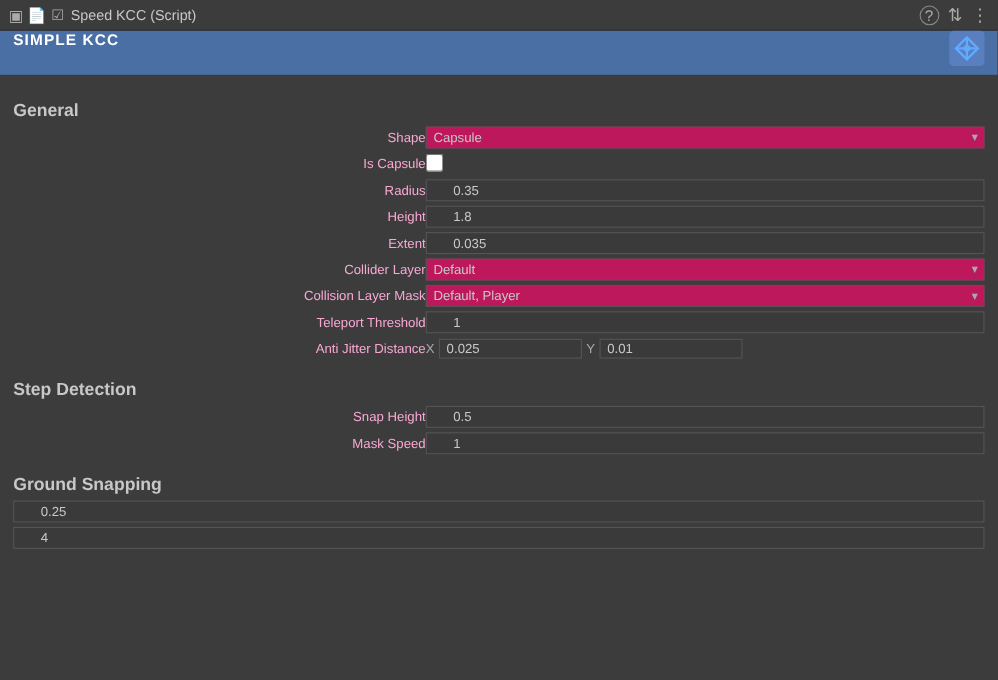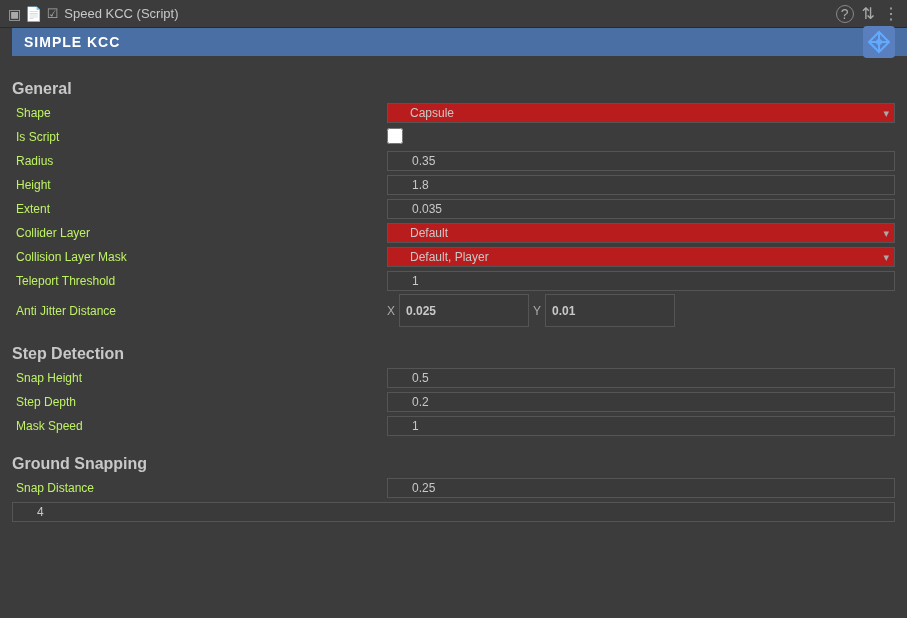--- a/index.html
+++ b/index.html
@@ -44,25 +44,24 @@
     }
     .title-bar-actions span {
       color: #aaa;
       font-size: 16px;
       cursor: pointer;
     }
 
     
     .component-header {
       display: flex;
-      align-items: center;
+      align-items: flex-start;
       background: #4a6fa5;
-      height: 28px;
+      height: 40px;
       padding: 0 12px;
-      margin-left: 12px;
     }
     .component-header-title {
       color: #ffffff;
       font-size: 14px;
       font-weight: bold;
       letter-spacing: 1px;
       flex: 1;
     }
     .component-header-icon {
       width: 32px;
@@ -95,47 +94,48 @@
     
     .prop-row {
       display: flex;
       align-items: center;
       min-height: 22px;
       margin-bottom: 2px;
     }
     .prop-label {
       width: 375px;
       flex-shrink: 0;
-      color: #bef264;
+      color: #f9a8d4;
       font-size: 12px;
       padding-left: 4px;
+      text-align: right;
     }
     .prop-value {
       flex: 1;
     }
 
     
     .field-input {
       background: #3a3a3a;
       border: 1px solid #555;
       color: #c8c8c8;
       font-size: 12px;
       height: 20px;
       padding: 0 24px;
       width: 100%;
     }
 
     
     .field-select {
-      background: #b91c1c;
+      background: #be185d;
       border: 1px solid #555;
       color: #c8c8c8;
       font-size: 12px;
       height: 20px;
-      padding: 0 22px;
+      padding: 0 6px;
       width: 100%;
       appearance: none;
       -webkit-appearance: none;
       cursor: pointer;
     }
     .select-wrapper {
       position: relative;
       width: 100%;
     }
     .select-wrapper::after {
@@ -167,24 +167,23 @@
     .xy-label {
       color: #aaa;
       font-size: 12px;
       flex-shrink: 0;
     }
     .xy-input {
       background: #3a3a3a;
       border: 1px solid #555;
       color: #c8c8c8;
       font-size: 12px;
-      height: 33px;
+      height: 18px;
       padding: 0 6px;
       width: 130px;
-      font-weight: bold;
     }
 
     
     .section-spacer {
       height: 8px;
     }
 
     
     ::-webkit-scrollbar { width: 8px; }
     ::-webkit-scrollbar-track { background: #3c3c3c; }
@@ -231,21 +230,21 @@
         <select class="field-select">
           <option>Capsule</option>
           <option>Sphere</option>
           <option>Box</option>
         </select>
       </div>
     </div>
   </div>
 
   <div class="prop-row">
-    <div class="prop-label">Is Script</div>
+    <div class="prop-label">Is Capsule</div>
     <div class="prop-value">
       <input type="checkbox" class="field-checkbox" style="">
     </div>
   </div>
 
   <div class="prop-row">
     <div class="prop-label">Radius</div>
     <div class="prop-value">
       <input type="text" class="field-input" value="0.35" style="">
     </div>
@@ -313,39 +312,32 @@
   <div class="section-spacer"></div>
   <div class="section-label">Step Detection</div>
 
   <div class="prop-row">
     <div class="prop-label">Snap Height</div>
     <div class="prop-value">
       <input type="text" class="field-input" value="0.5" style="">
     </div>
   </div>
 
-  <div class="prop-row">
-    <div class="prop-label">Step Depth</div>
-    <div class="prop-value">
-      <input type="text" class="field-input" value="0.2" style="">
-    </div>
-  </div>
 
   <div class="prop-row">
     <div class="prop-label">Mask Speed</div>
     <div class="prop-value">
       <input type="text" class="field-input" value="1" style="">
     </div>
   </div>
 
   <div class="section-spacer"></div>
   <div class="section-label">Ground Snapping</div>
 
   <div class="prop-row">
-    <div class="prop-label">Snap Distance</div>
     <div class="prop-value">
       <input type="text" class="field-input" value="0.25" style="">
     </div>
   </div>
 
   <div class="prop-row">
     <div class="prop-value">
       <input type="text" class="field-input" value="4" style="">
     </div>
   </div>

